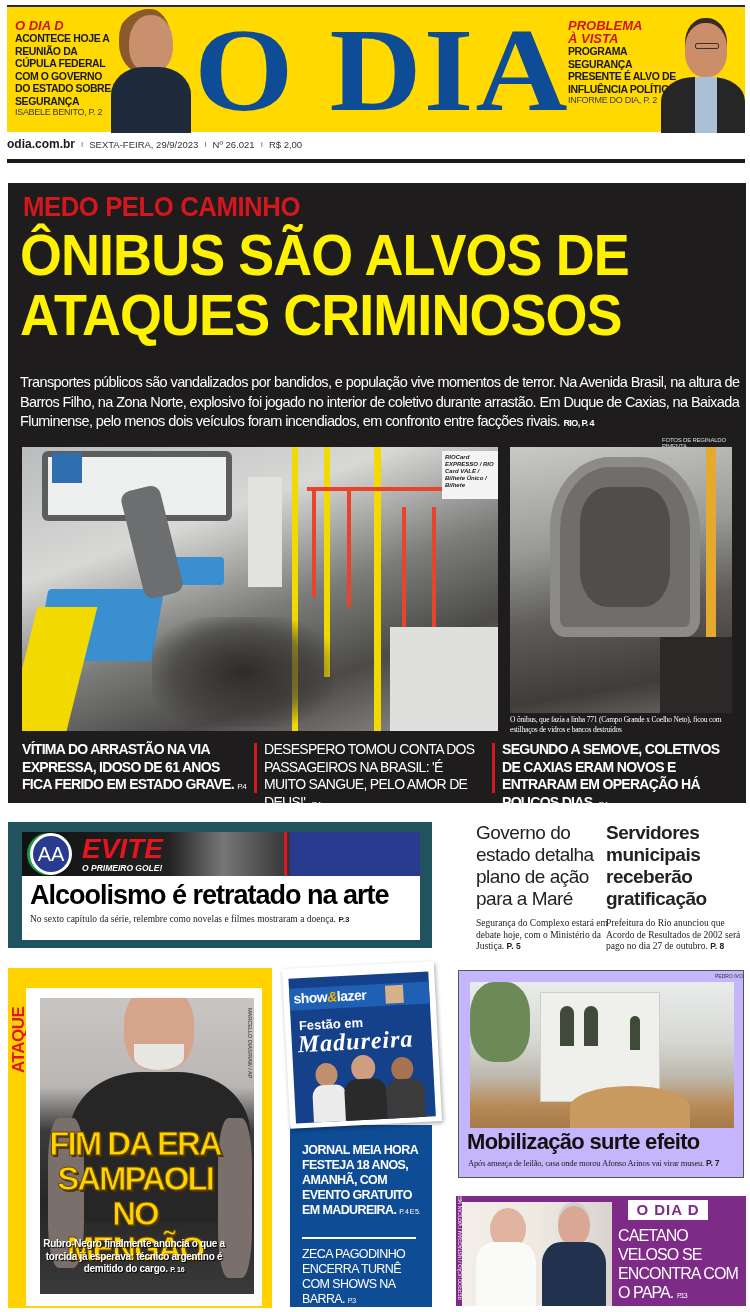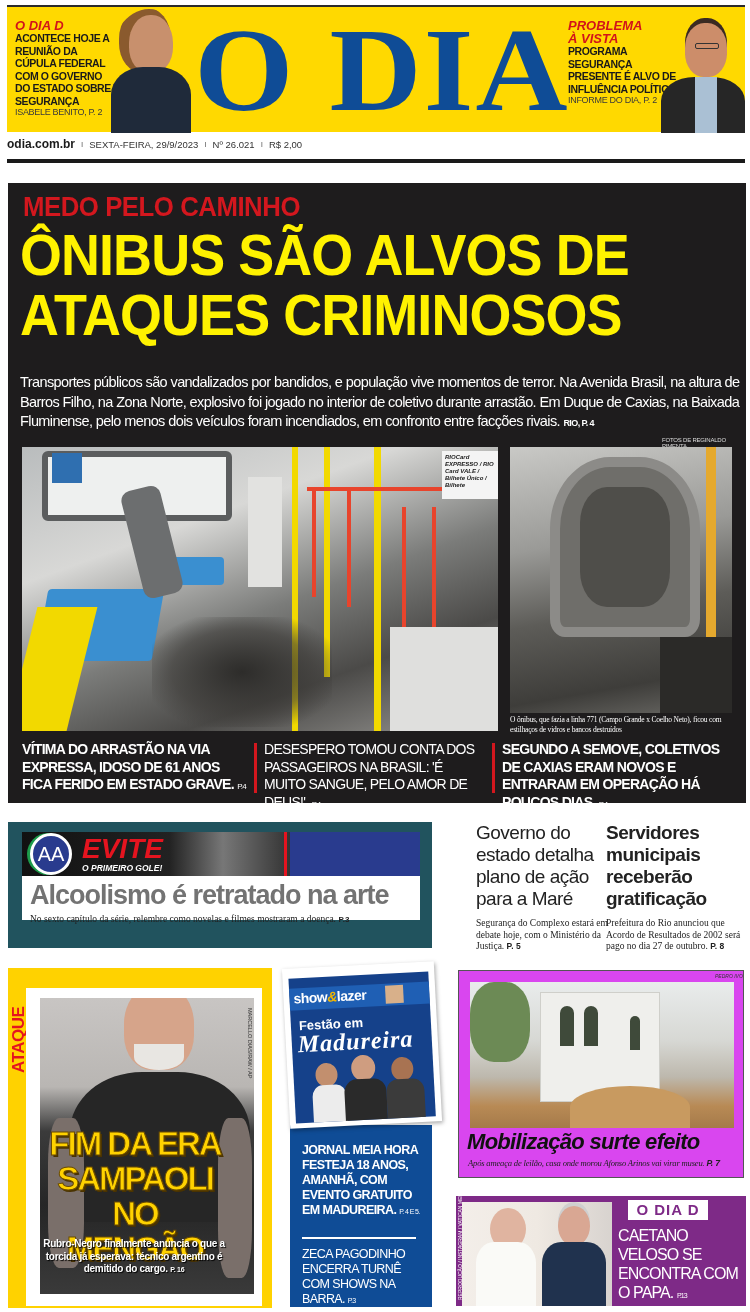--- a/index.html
+++ b/index.html
@@ -36,28 +36,28 @@
   .bar-r { background: #e8442c; }
   .seat-b { background: #3a8fd0; border-radius: 4px; }
   .caption { color: #fff; font-size: 7.5px; line-height: 10px; letter-spacing: -0.2px; font-family: Liberation Serif, serif; }
   .sub { color: #fff; font-size: 14px; line-height: 17.5px; letter-spacing: -0.7px; text-transform: uppercase; }
   .sub.bold { font-weight: bold; }
   .sub .p { font-size: 8px; font-weight: normal; }
   .redbar { background: #d3171e; width: 3px; }
 
   
   .aa-box { left: 8px; top: 822px; width: 424px; height: 126px; background: #21535e; }
-  .aa-inner { left: 14px; top: 10px; width: 398px; height: 88px; background: #fff; }
+  .aa-inner { left: 14px; top: 10px; width: 398px; height: 108px; background: #fff; }
   .aa-banner { left: 0; top: 0; width: 398px; height: 44px; background: #293b8e; }
   .aa-banner-dark { left: 0; top: 0; width: 268px; height: 44px; background: linear-gradient(90deg, #111 0%, #222 55%, #777 75%, #333 100%); }
   .aa-logo { left: 8px; top: 1px; width: 42px; height: 42px; border-radius: 50%; background: #293b8e; border: 3px solid #fff; box-shadow: -3px 0 0 #1d9b4b; color: #fff; font-size: 20px; line-height: 36px; text-align: center; font-weight: normal; }
   .aa-evite { left: 60px; top: 2px; color: #e5141f; font-weight: bold; font-style: italic; font-size: 28px; line-height: 30px; }
   .aa-tag { left: 60px; top: 31px; color: #fff; font-weight: bold; font-style: italic; font-size: 8.5px; }
   .aa-redline { left: 262px; top: 0; width: 3px; height: 44px; background: #e5141f; }
-  .aa-title { left: 8px; top: 48px; font-weight: bold; font-size: 27px; letter-spacing: -1px; color: #737373; }
+  .aa-title { left: 8px; top: 48px; font-weight: bold; font-size: 27px; letter-spacing: -1px; color: #000000; }
   .aa-deck { left: 8px; top: 82px; font-family: "Liberation Serif", serif; font-size: 9.5px; color: #222; }
   .aa-deck b { font-family: "Liberation Sans", sans-serif; font-size: 8px; }
 
   
   .story-h { font-size: 19px; line-height: 22px; letter-spacing: -0.5px; color: #222; }
   .story-h.bold { font-weight: bold; }
   .story-d { font-family: "Liberation Serif", serif; font-size: 9.5px; line-height: 11.5px; color: #222; }
   .story-d b { font-family: "Liberation Sans", sans-serif; font-size: 8.5px; }
 
   
@@ -82,21 +82,21 @@
   .show-festao { left: 8px; top: 40px; color: #fff; font-weight: bold; font-size: 13px; }
   .show-madureira { left: 6px; top: 53px; color: #fff; font-family: "Liberation Serif", serif; font-weight: bold; font-style: italic; font-size: 24px; letter-spacing: 1px; }
   .show-people { left: 18px; top: 80px; width: 112px; height: 64px; }
   .meia-t { left: 12px; top: 18px; width: 124px; color: #fff; font-weight: bold; font-size: 12.5px; line-height: 15px; letter-spacing: -0.6px; }
   .meia-t .p { font-size: 7px; font-weight: normal; }
   .meia-rule { left: 12px; top: 112px; width: 114px; height: 2px; background: #fff; }
   .meia-t2 { left: 12px; top: 122px; width: 124px; color: #fff; font-size: 12.5px; line-height: 15px; letter-spacing: -0.6px; }
   .meia-t2 .p { font-size: 7px; }
 
   
-  .mob { left: 458px; top: 970px; width: 286px; height: 208px; border: 1px solid #555; background: #d946ef; font-style: italic; }
+  .mob { left: 458px; top: 970px; width: 286px; height: 208px; border: 1px solid #555; background: #c4b5fd; }
   .mob-photo { left: 11px; top: 11px; width: 264px; height: 146px; background: linear-gradient(180deg, #e9ecec 0%, #d7d8d4 40%, #bdb8ad 65%, #b88a55 85%, #a57a4a 100%); overflow: hidden; }
   .mob-title { left: 8px; top: 158px; font-weight: bold; font-size: 22px; letter-spacing: -0.7px; color: #111; }
   .mob-deck { left: 9px; top: 187px; font-family: "Liberation Serif", serif; font-size: 8.6px; color: #222; letter-spacing: -0.2px; }
   .mob-deck b { font-family: "Liberation Sans", sans-serif; }
   .mob-credit { left: 256px; top: 2px; font-size: 5px; color: #333; }
 
   
   .papa { left: 456px; top: 1196px; width: 290px; height: 110px; background: #7e2a87; }
   .papa-photo { left: 6px; top: 6px; width: 150px; height: 104px; background: linear-gradient(90deg, #f3eee9 0%, #efe9e2 50%, #d8d3cf 100%); overflow: hidden; }
   .papa-credit { left: 0; top: 6px; width: 10px; height: 100px; }

